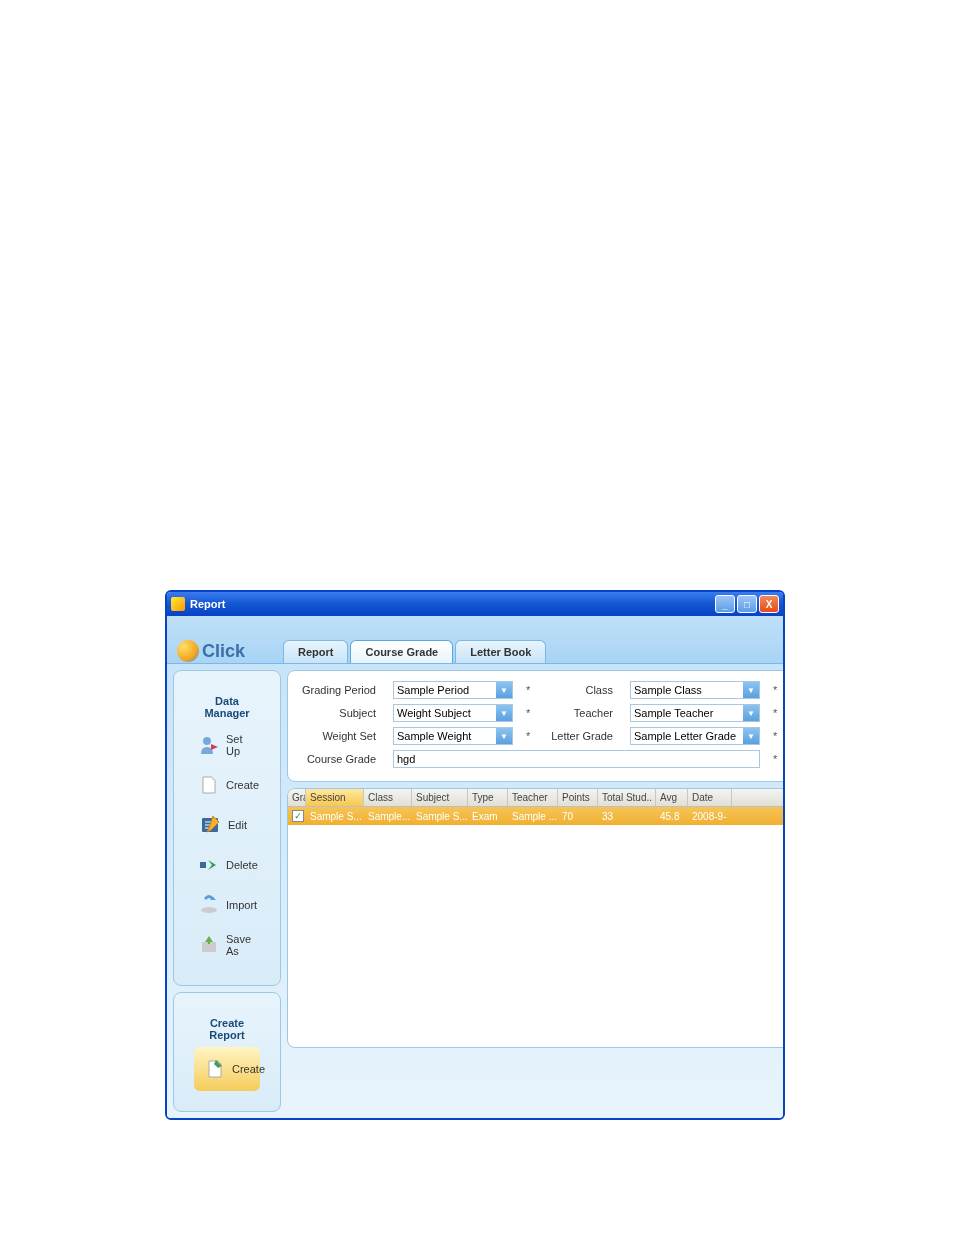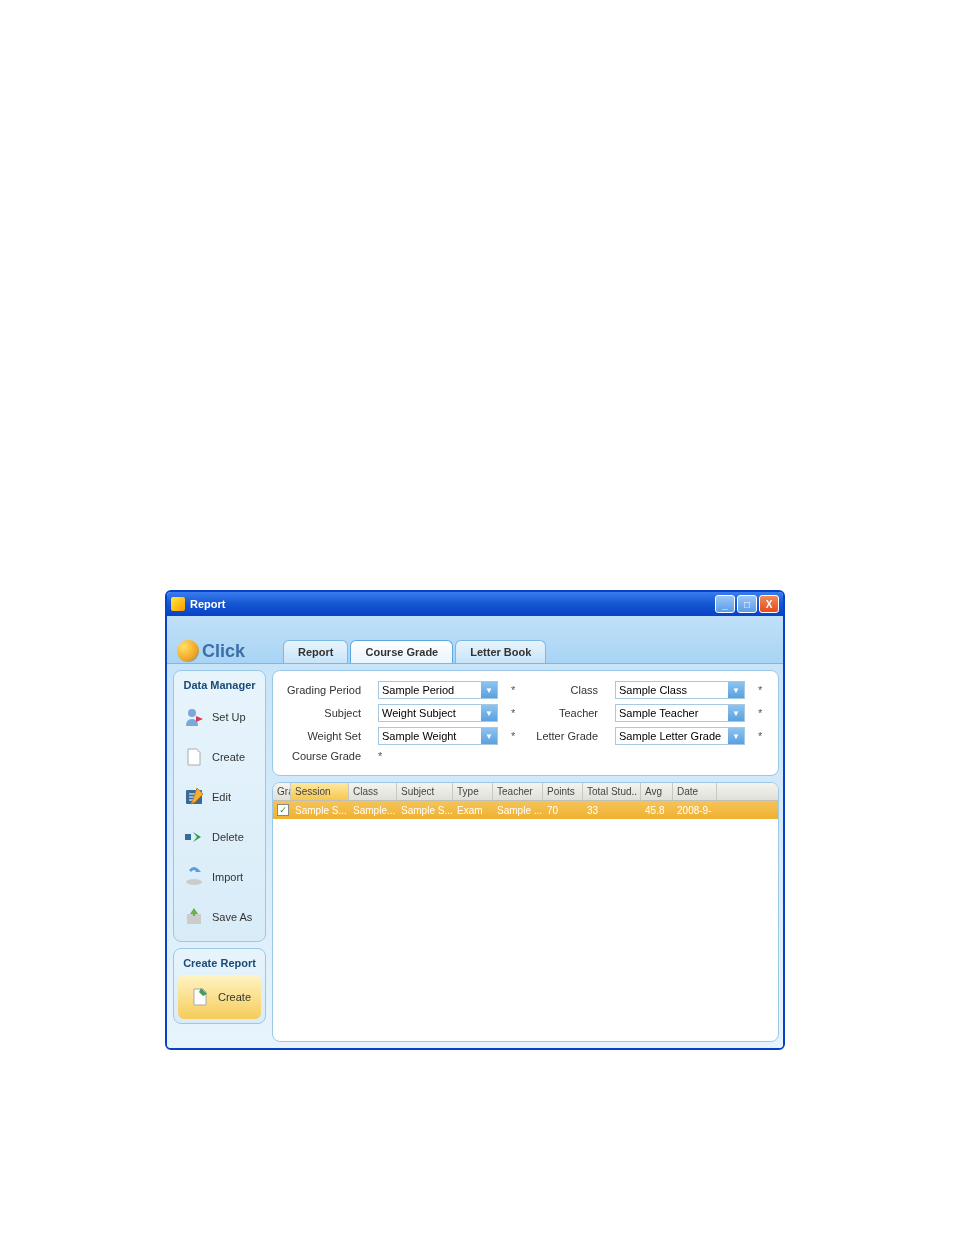--- a/index.html
+++ b/index.html
@@ -80,21 +80,21 @@
       display: flex;
       background: linear-gradient(to bottom, #c8e4f8, #e8f4fc);
       padding: 6px;
       gap: 6px;
     }
     .sidebar { width: 108px; display: flex; flex-direction: column; gap: 6px; }
     .panel {
       background: linear-gradient(to bottom, #e8f4fc, #d8ecf8);
       border: 1px solid #9cc8e8;
       border-radius: 8px;
-      padding: 4px;
+      padding: 20px;
     }
     .panel-header {
       font-size: 11px; font-weight: bold; color: #1a4a7a;
       text-align: center; padding: 4px 0 6px;
     }
     .side-item {
       display: flex; align-items: center; gap: 6px;
       padding: 8px 4px;
       font-size: 11px; color: #333;
       cursor: pointer;
@@ -337,20 +337,23 @@
           <span class="asterisk">*</span>
           <span class="form-label r2">Letter Grade</span>
           <div class="dropdown" style="flex:0 0 130px">
             <span>Sample Letter Grade</span>
             <div class="dd-btn">▼</div>
           </div>
           <span class="asterisk">*</span>
         </div>
         <div class="form-row">
           <span class="form-label">Course Grade</span>
+          <div class="textbox">
+            <span>hgd</span>
+          </div>
           <span class="asterisk">*</span>
         </div>
       </div>
 
       <div class="grid-panel">
         <div class="grid-header">
           <div class="cell c-grade">Grade</div>
           <div class="cell c-sess sorted">Session</div>
           <div class="cell c-class">Class</div>
           <div class="cell c-subj">Subject</div>

